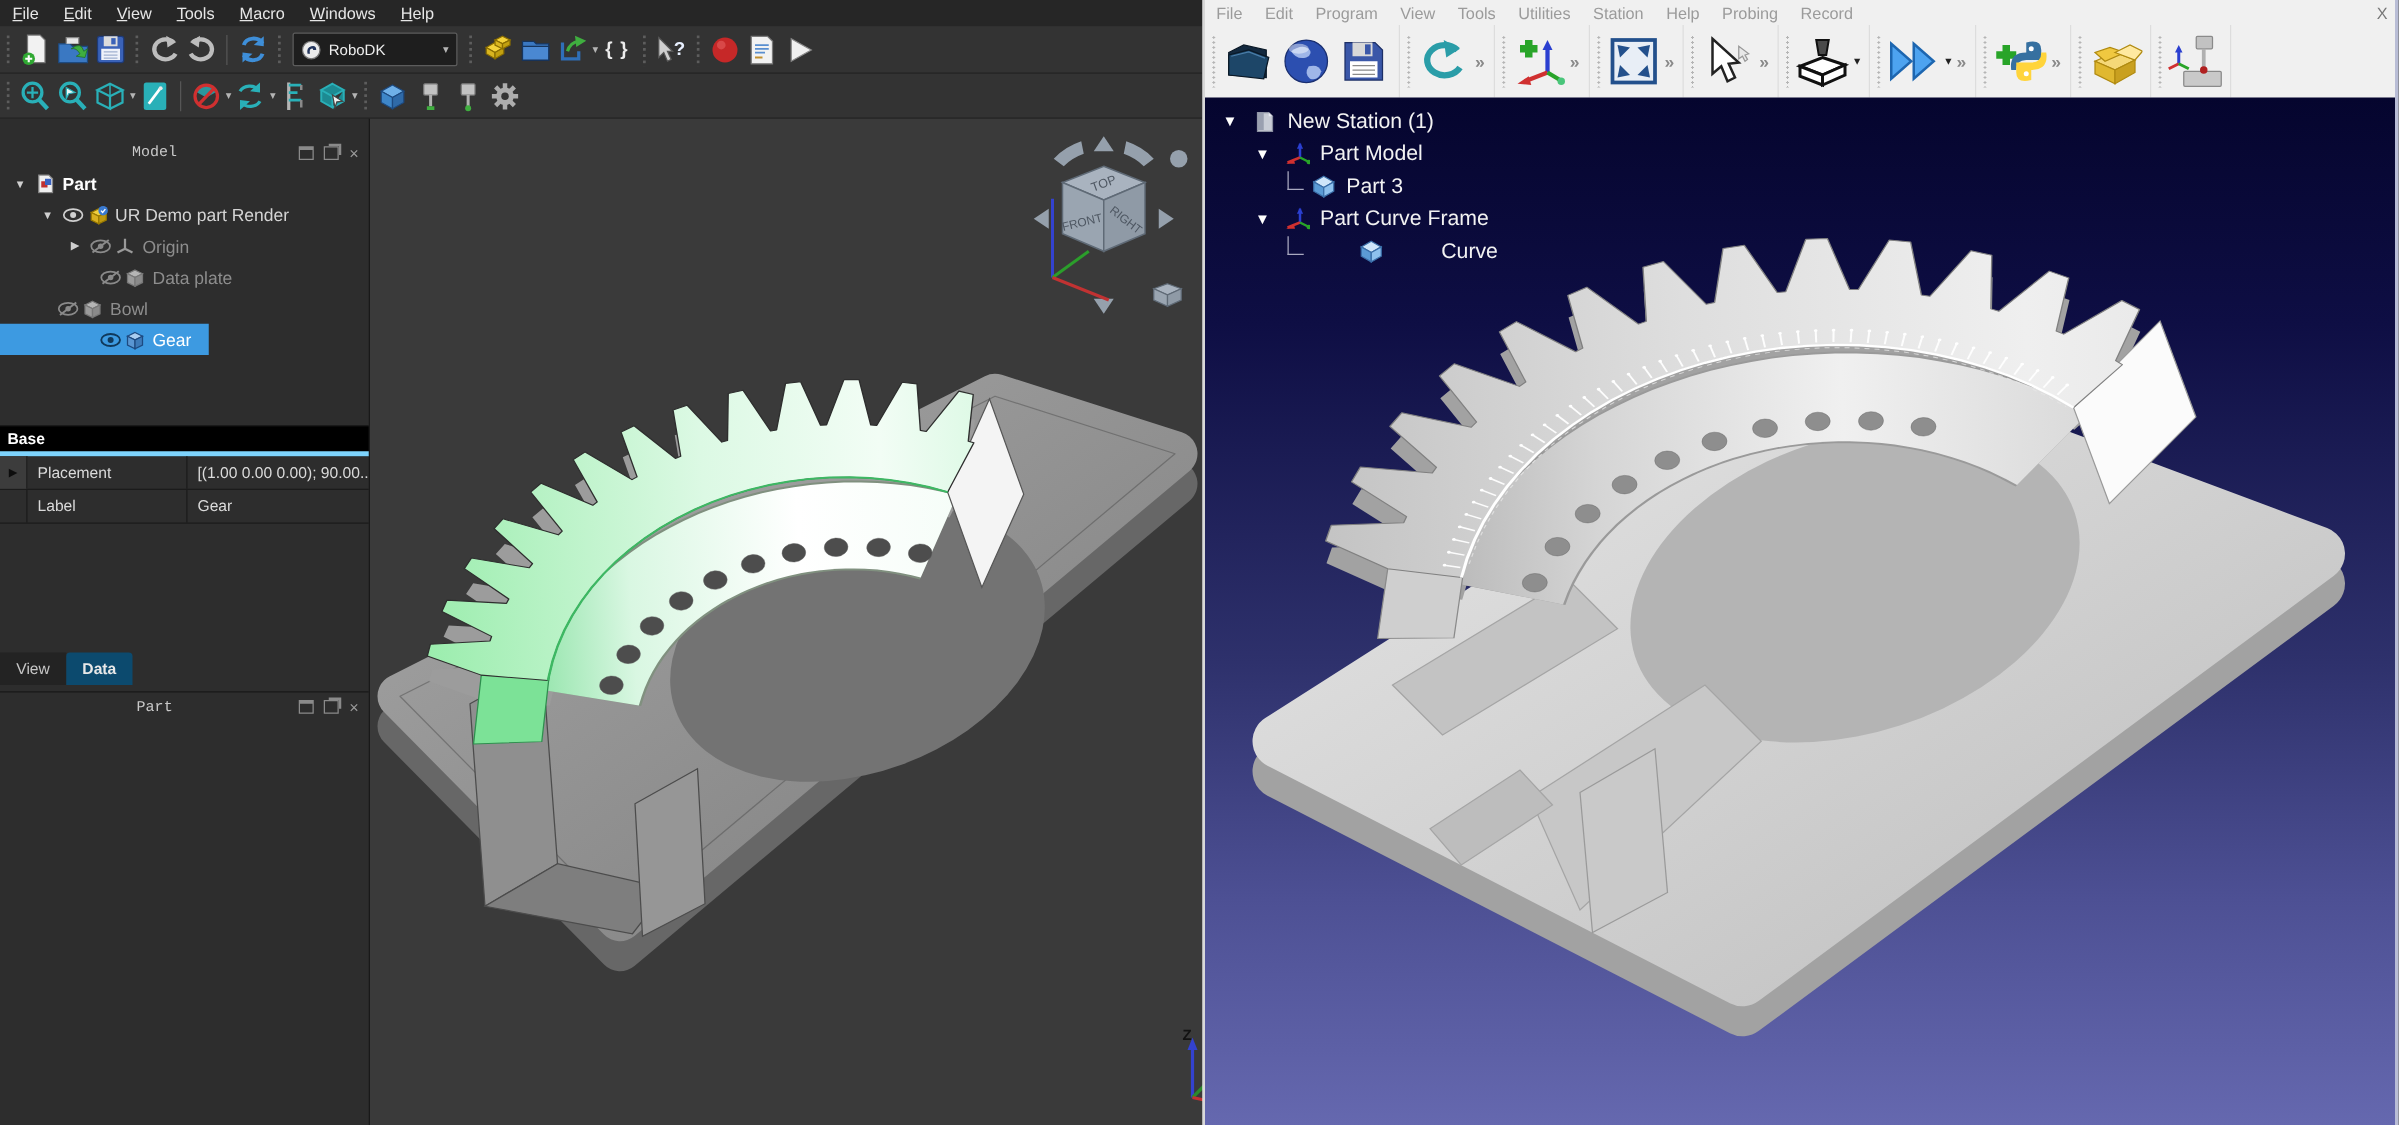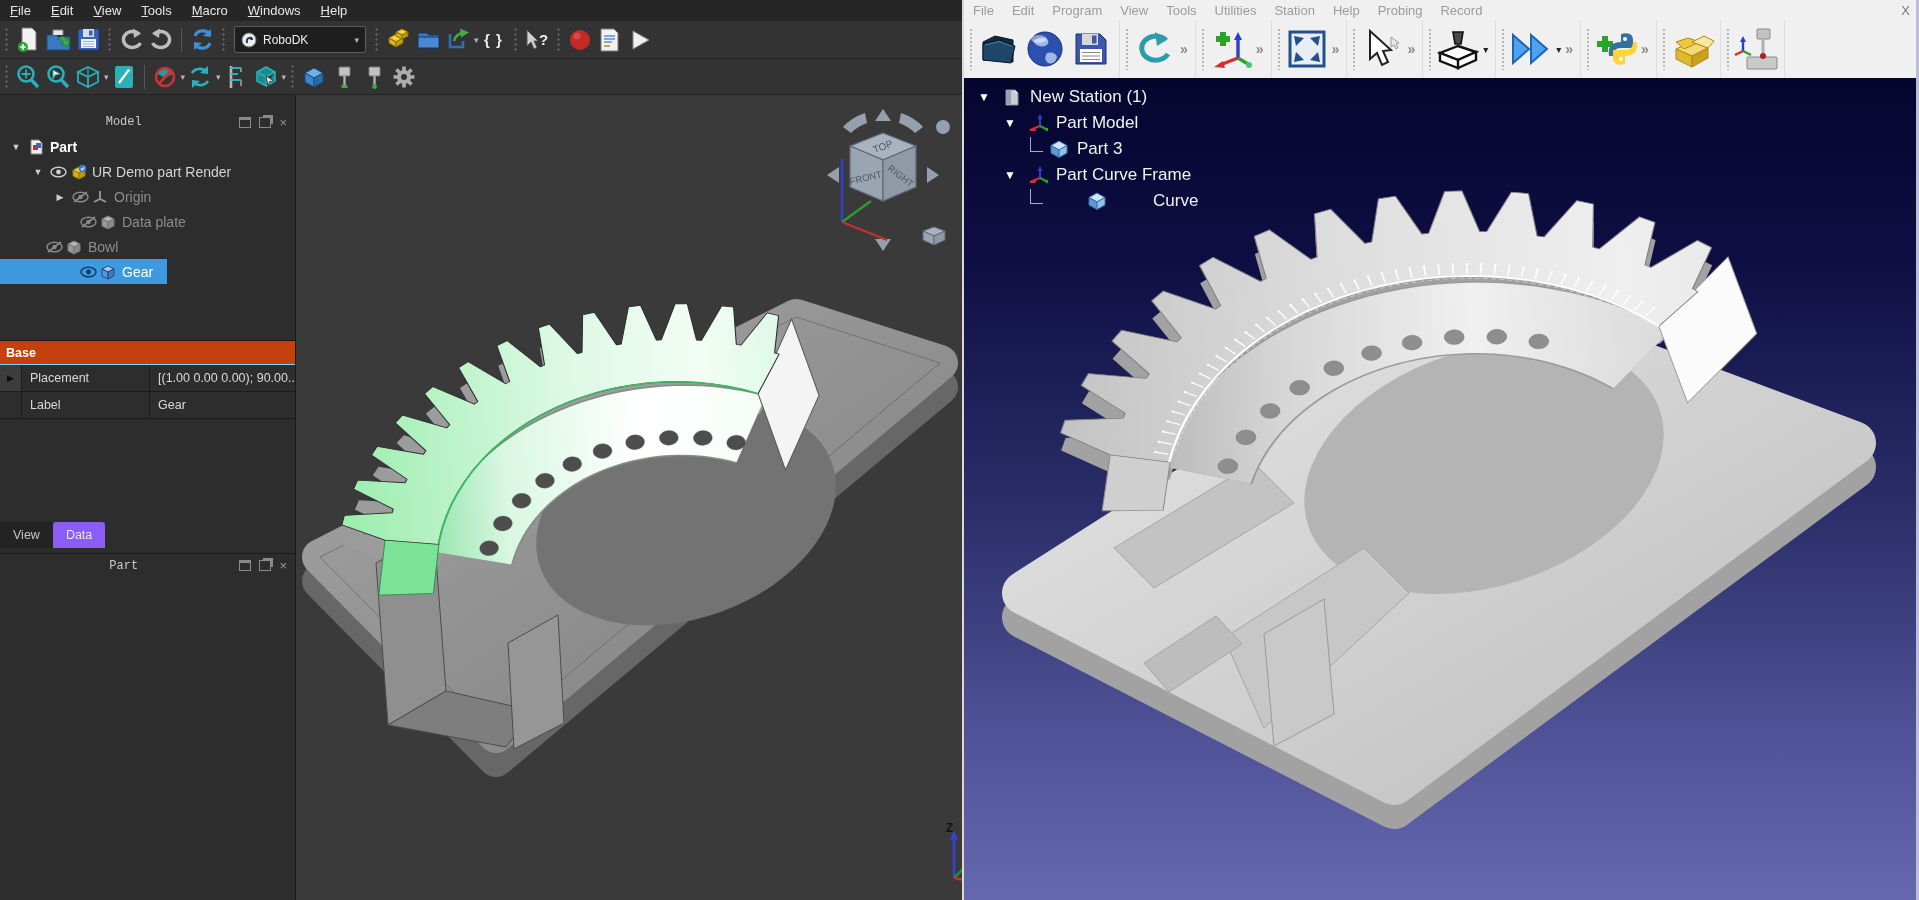--- a/index.html
+++ b/index.html
@@ -34,30 +34,30 @@
   .wc.x{border:none;color:#9a9a9a;font-size:13px;line-height:11px;width:auto;}
 
   .trow{height:25px;display:flex;align-items:center;font-size:14px;color:#d4d4d4;white-space:nowrap;}
   .trow .exp{width:20px;text-align:center;font-size:9px;color:#cfcfcf;flex:none;}
   .trow .ic{width:20px;flex:none;display:flex;justify-content:center;}
   .trow .lbl{padding-left:4px;}
   .dim{color:#8d8d8d;}
   .selwrap{display:inline-flex;align-items:center;background:#3d9ae1;color:#fff;height:25px;padding-right:14px;}
 
   .props{margin-top:56px;border-top:1px solid #191919;font-size:12.5px;}
-  .pgroup{height:24px;background:#c2410c;color:#fff;font-weight:bold;display:flex;align-items:center;padding-left:6px;border-bottom:1px solid #7dd3fc;}
+  .pgroup{height:24px;background:#000000;color:#fff;font-weight:bold;display:flex;align-items:center;padding-left:6px;border-bottom:4px solid #7dd3fc;}
   .prow{display:flex;height:27px;border-bottom:1px solid #1b1b1b;color:#dadada;}
   .pgut{width:22px;border-right:1px solid #1b1b1b;display:flex;align-items:center;justify-content:center;}
   .pgut.lit{background:#3c3c3c;color:#0d0d0d;font-size:9px;}
   .pname{width:128px;padding-left:8px;display:flex;align-items:center;border-right:1px solid #1b1b1b;}
   .pval{flex:1;padding-left:8px;display:flex;align-items:center;white-space:nowrap;overflow:hidden;}
 
   .tabrow{position:absolute;top:427px;left:0;display:flex;}
   .tab{height:26px;padding:0 13px;font-size:12.5px;color:#c6c6c6;display:flex;align-items:center;background:#232323;}
-  .tab.active{background:#8b5cf6;border-radius:3px 3px 0 0;color:#e8e8e8;}
+  .tab.active{background:#0c4a6e;border-radius:3px 3px 0 0;color:#e8e8e8;font-weight:bold;}
   .tasks-title{position:absolute;top:458px;left:0;right:0;border-top:1px solid #191919;}
 
   .fc-view{position:absolute;left:296px;top:95px;width:666px;bottom:0;background:#3a3a3a;}
   .scene{position:absolute;left:0;top:0;}
   .navcube{position:absolute;right:6px;top:8px;}
   .triad{position:absolute;left:630px;top:723px;}
 
   
   .rdk{position:absolute;left:962px;top:0;width:957px;height:900px;background:#f0f0f0;
     border-left:2px solid #d8d8d8;border-right:3px solid #b9bdd6;}

